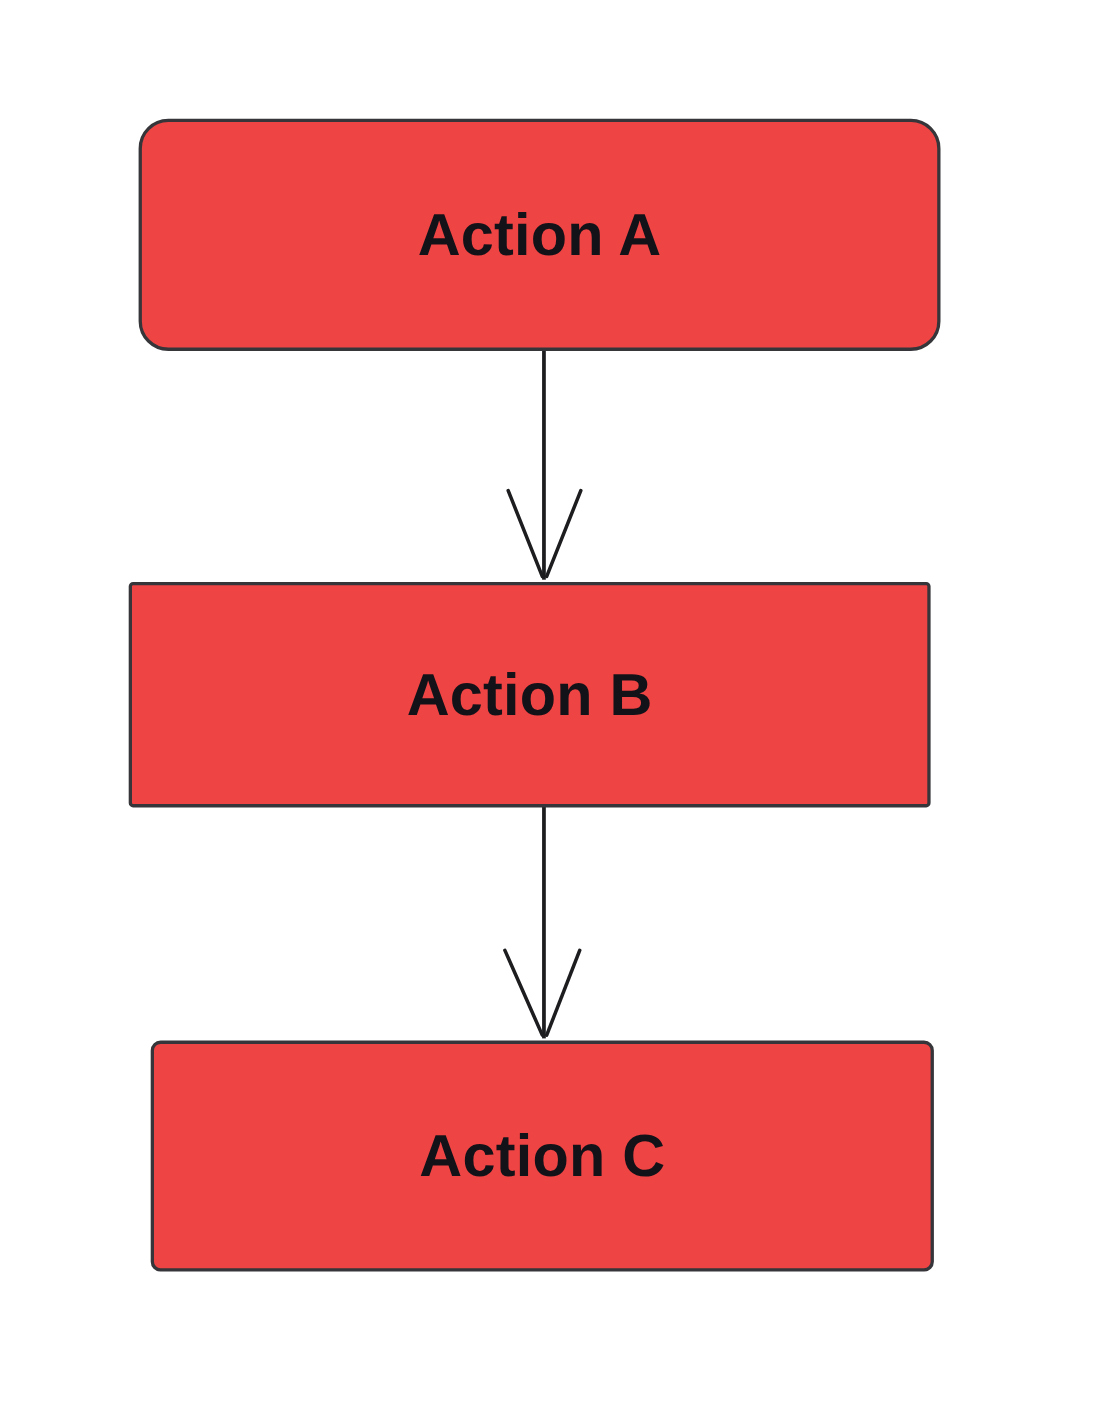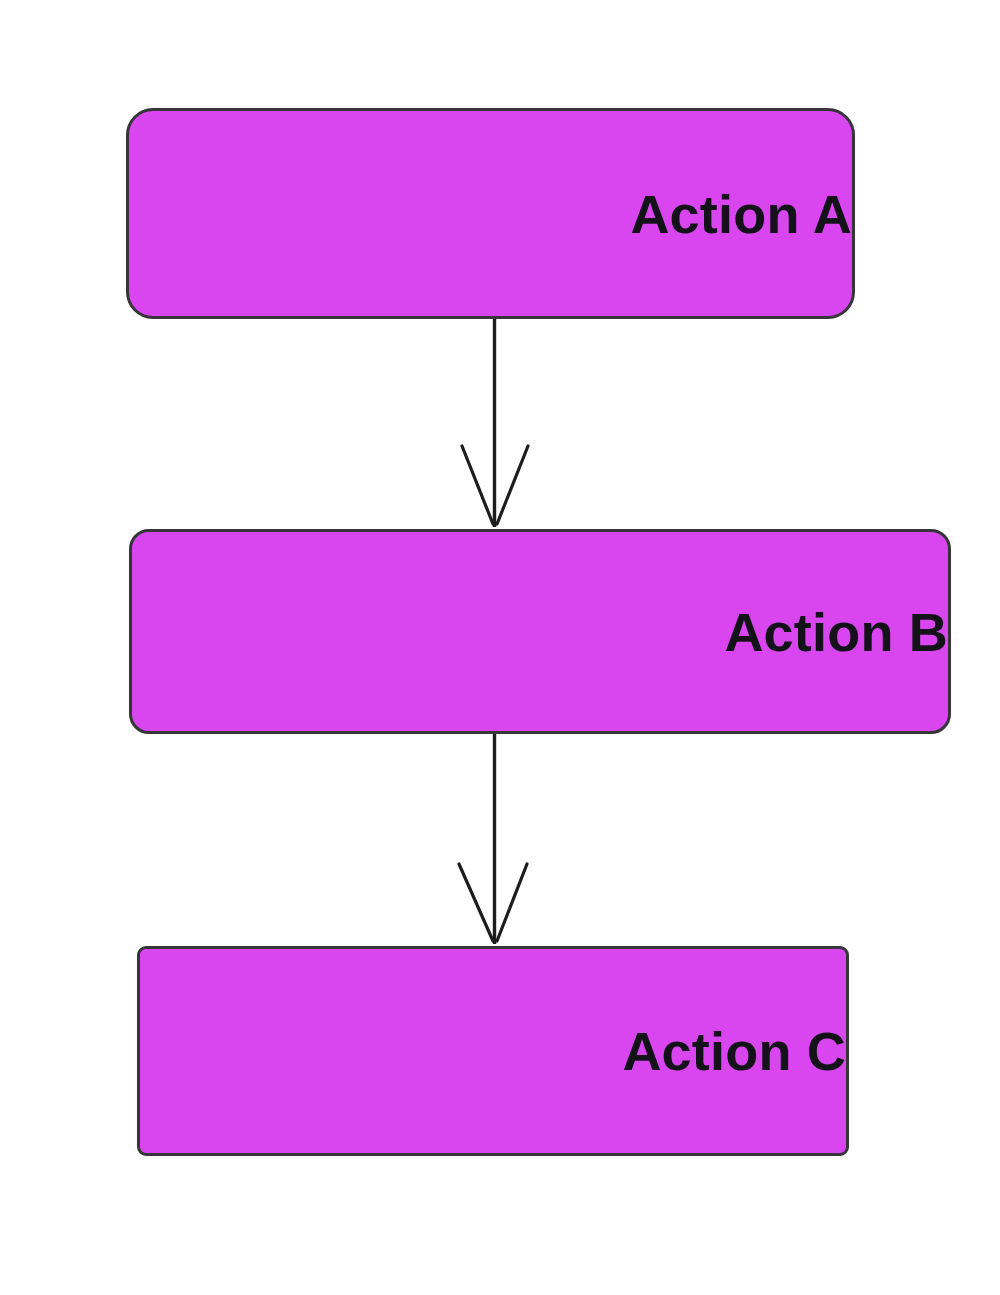--- a/index.html
+++ b/index.html
@@ -18,49 +18,49 @@
   #diagram-canvas {
     position: absolute;
     left: 0;
     top: 0;
     width: 1000px;
     height: 1295px;
   }
   .flow-node {
     position: absolute;
     box-sizing: border-box;
-    background: #d946ef;
+    background: #ef4444;
     border: 3px solid #36363a;
     display: flex;
     align-items: center;
-    justify-content: flex-end;
+    justify-content: center;
   }
   .node-label {
     font-weight: bold;
     font-size: 54px;
     line-height: 1;
     color: #121218;
     letter-spacing: 0.2px;
     white-space: nowrap;
     user-select: none;
   }
   
   #node-a {
     left: 126px;
     top: 108px;
     width: 729px;
     height: 211px;
     border-radius: 27px;
   }
   #node-b {
-    left: 129px;
+    left: 117px;
     top: 529px;
-    width: 822px;
+    width: 729px;
     height: 205px;
-    border-radius: 20px;
+    border-radius: 4px;
   }
   #node-c {
     left: 137px;
     top: 946px;
     width: 712px;
     height: 210px;
     border-radius: 9px;
   }
   
   #connector-layer {

